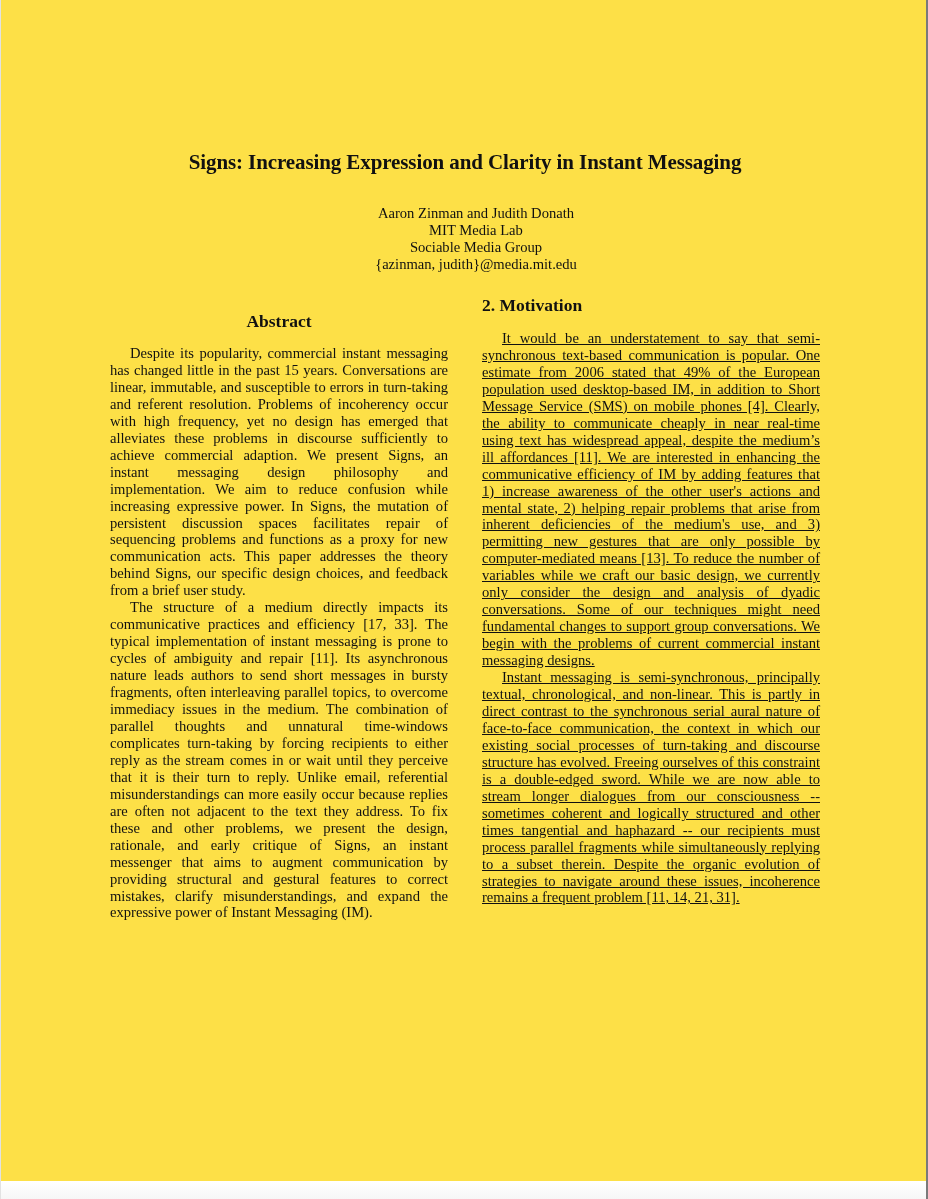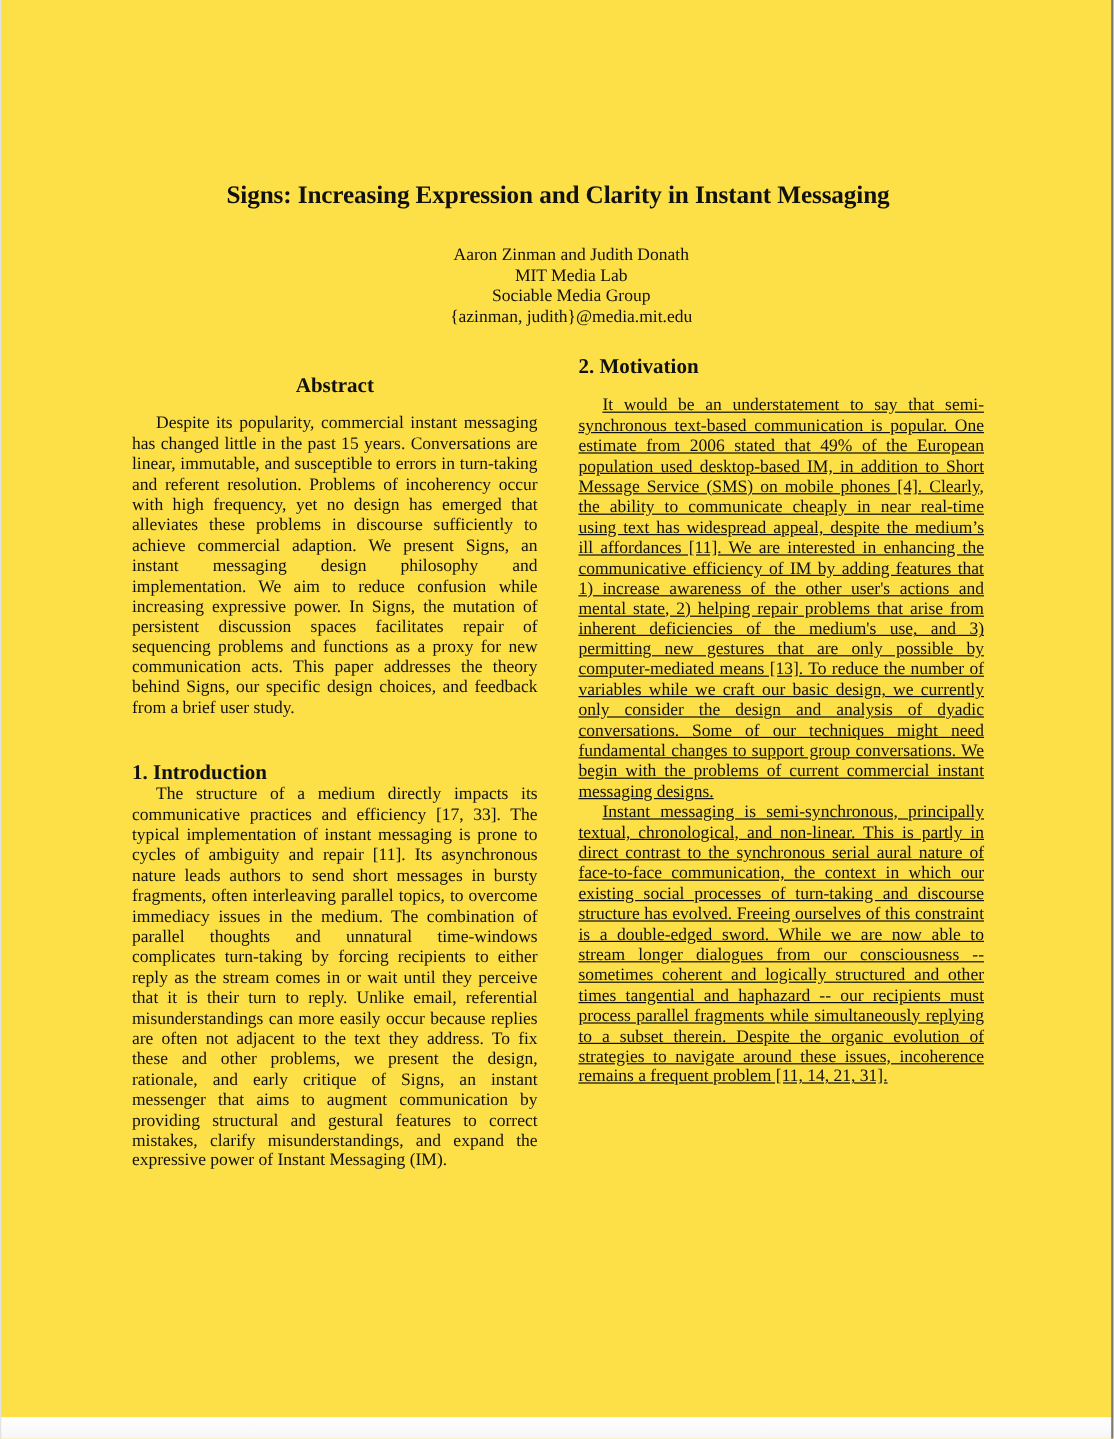--- a/index.html
+++ b/index.html
@@ -63,21 +63,20 @@
     <div>Sociable Media Group</div>
     <div>{azinman, judith}@media.mit.edu</div>
   </div>
 
   <div class="col left">
     <h2 class="abstract-h">Abstract</h2>
     <div class="abstract">
       <p>Despite its popularity, commercial instant messaging has changed little in the past 15 years. Conversations are linear, immutable, and susceptible to errors in turn-taking and referent resolution. Problems of incoherency occur with high frequency, yet no design has emerged that alleviates these problems in discourse sufficiently to achieve commercial adaption.  We present Signs, an instant messaging design philosophy and implementation.  We aim to reduce confusion while increasing expressive power.  In Signs, the mutation of persistent discussion spaces facilitates repair of sequencing problems and functions as a proxy for new communication acts.  This paper addresses the theory behind Signs, our specific design choices, and feedback from a brief user study.</p>
     </div>
 
-    <h2 class="intro-h">1. Introduction</h2>
     <div class="intro-body">
       <p>The structure of a medium directly impacts its communicative practices and efficiency [17, 33].  The typical implementation of instant messaging is prone to cycles of ambiguity and repair [11].  Its asynchronous nature leads authors to send short messages in bursty fragments, often interleaving parallel topics, to overcome immediacy issues in the medium.    The combination of parallel thoughts and unnatural time-windows complicates turn-taking by forcing recipients to either reply as the stream comes in or wait until they perceive that it is their turn to reply.  Unlike email, referential misunderstandings can more easily occur because replies are often not adjacent to the text they address.  To fix these and other problems, we present the design, rationale, and early critique of Signs, an instant messenger that aims to augment communication by providing structural and gestural features to correct mistakes, clarify misunderstandings, and expand the expressive power of Instant Messaging (IM).</p>
     </div>
   </div>
 
   <div class="col right">
     <h2>2. Motivation</h2>
     <div class="motiv-body">
       <p>It would be an understatement to say that semi-synchronous text-based communication is popular. One estimate from 2006 stated that 49% of the European population used desktop-based IM, in addition to Short Message Service (SMS) on mobile phones [4].  Clearly, the ability to communicate cheaply in near real-time using text has widespread appeal, despite the medium’s ill affordances [11].  We are interested in enhancing the communicative efficiency of IM by adding features that 1) increase awareness of the other user's actions and mental state, 2) helping repair problems that arise from inherent deficiencies of the medium's use, and 3) permitting new gestures that are only possible by computer-mediated means [13].   To reduce the number of variables while we craft our basic design, we currently only consider the design and analysis of dyadic conversations. Some of our techniques might need fundamental changes to support group conversations. We begin with the problems of current commercial instant messaging designs.</p>
       <p>Instant messaging is semi-synchronous, principally textual, chronological, and non-linear.  This is partly in direct contrast to the synchronous serial aural nature of face-to-face communication, the context in which our existing social processes of turn-taking and discourse structure has evolved.   Freeing ourselves of this constraint is a double-edged sword.  While we are now able to stream longer dialogues from our consciousness -- sometimes coherent and logically structured and other times tangential and haphazard -- our recipients must process parallel fragments while simultaneously replying to a subset therein.  Despite the organic evolution of strategies to navigate around these issues, incoherence remains a frequent problem [11, 14, 21, 31].</p>

